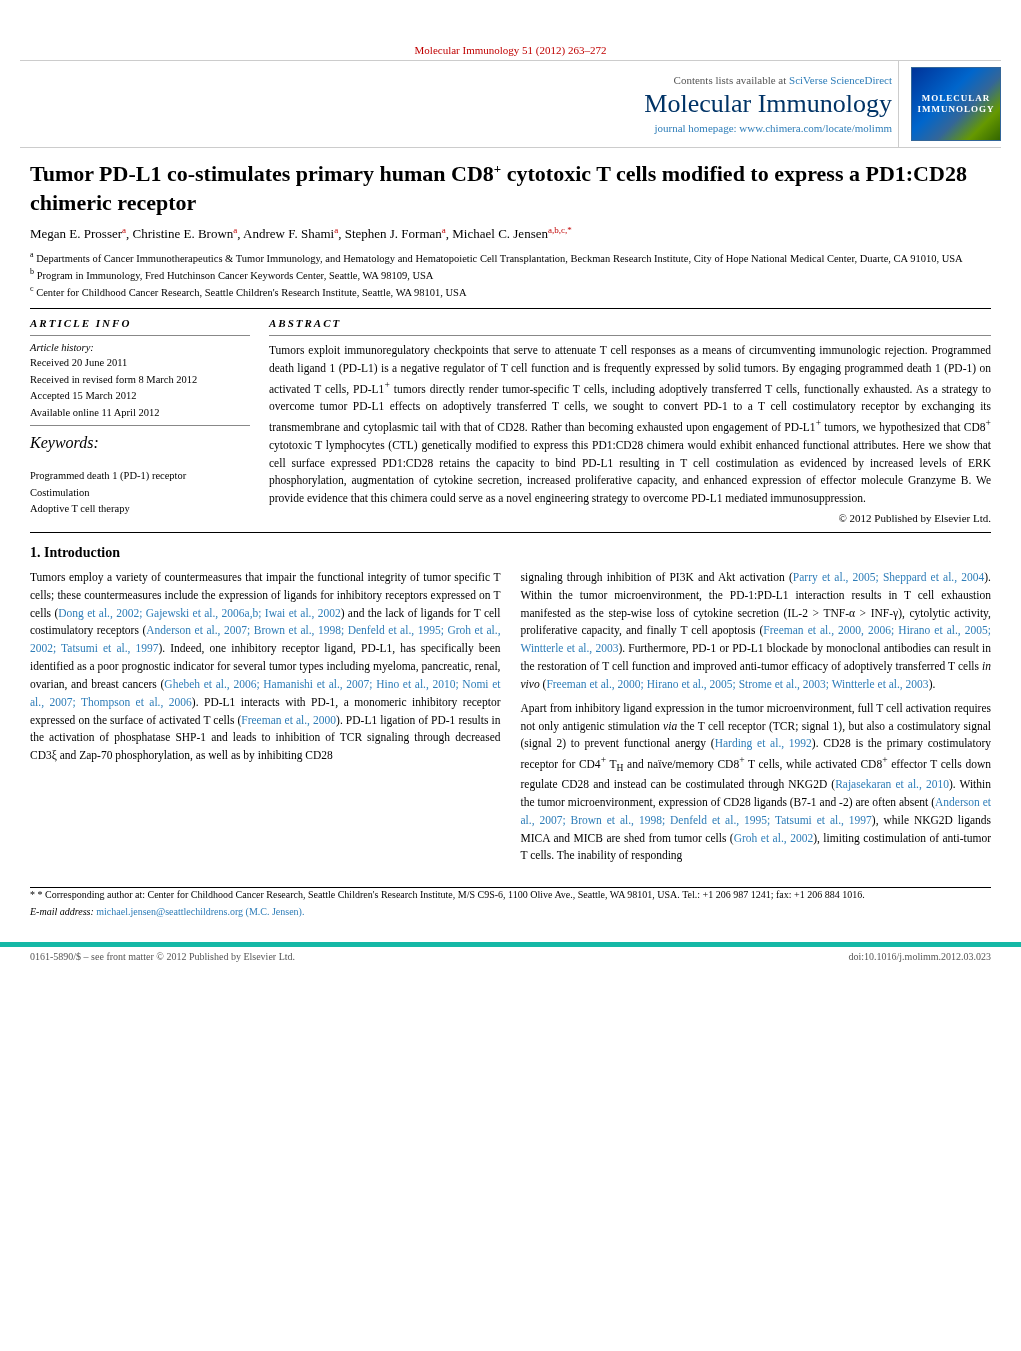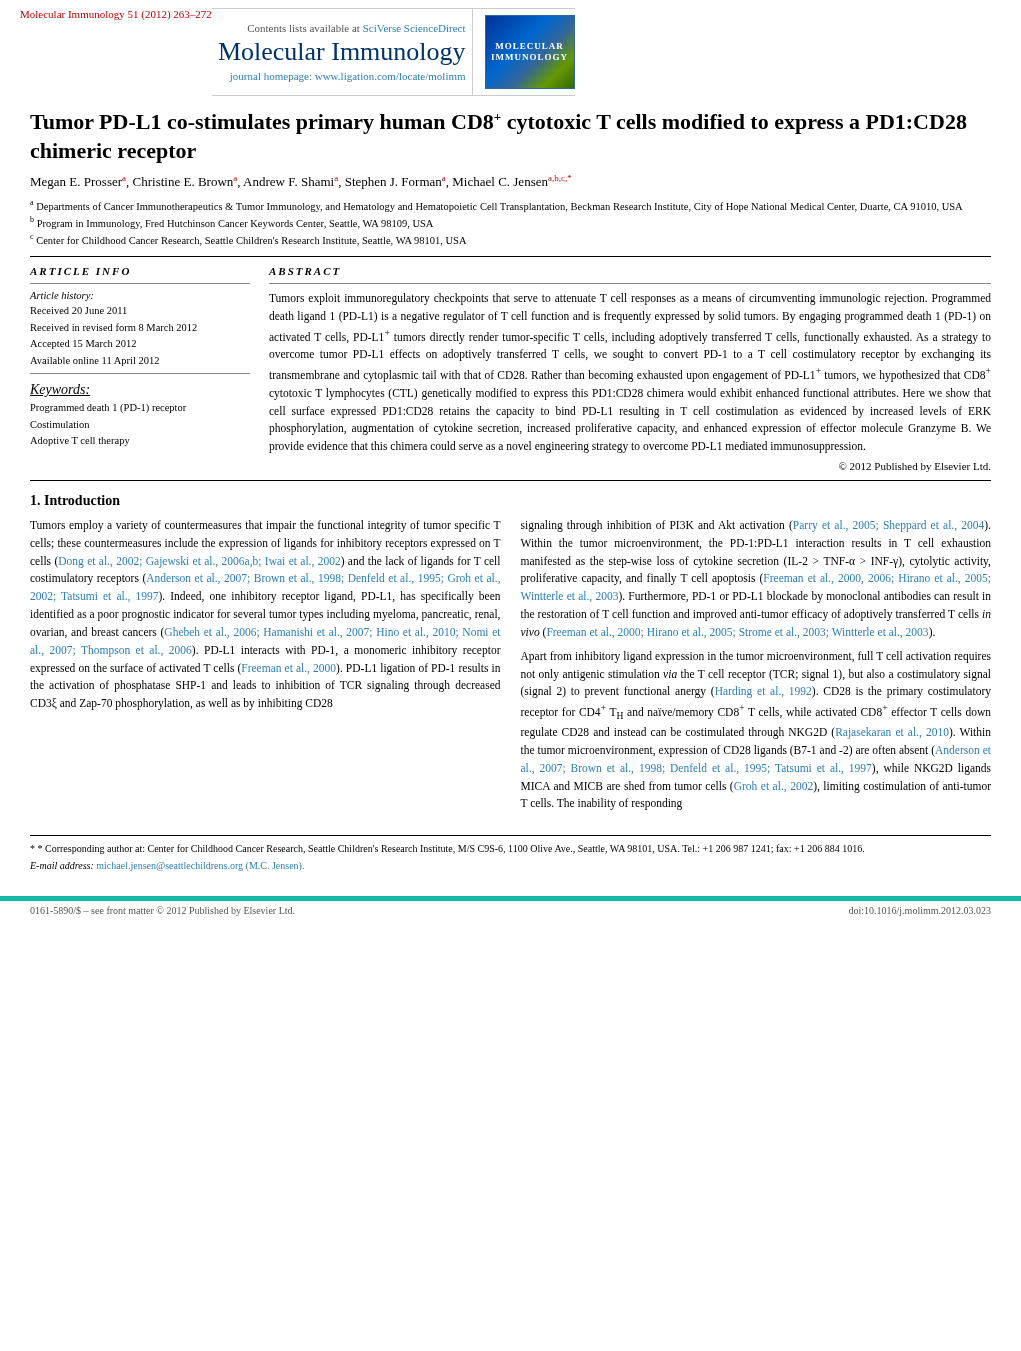--- a/index.html
+++ b/index.html
@@ -13,21 +13,22 @@
     }
     .page-wrapper {
       width: 1021px;
       padding: 0;
       background: #fff;
     }
     
     .journal-header {
       padding: 8px 20px 0 20px;
       display: flex;
-      flex-direction: row;
+      flex-direction: column;
+      margin-top: 36px;
     }
     .journal-top-bar {
       text-align: center;
       font-size: 11px;
       color: #c00000;
       margin-bottom: 4px;
     }
     .journal-meta-row {
       display: flex;
       align-items: stretch;
@@ -172,26 +173,25 @@
       color: #000;
       margin-bottom: 3px;
     }
     .article-history-item {
       font-size: 10.5px;
       color: #000;
       margin-bottom: 2px;
       line-height: 1.4;
     }
     .keywords-label {
-      font-size: 14px;
+      font-size: 16px;
       font-style: italic;
       color: #000;
       margin-top: 8px;
-      margin-bottom: 3px;
-      text-decoration: underline;
+      margin-bottom: 17px;
     }
     .keyword-item {
       font-size: 10.5px;
       color: #000;
       margin-bottom: 2px;
       line-height: 1.4;
     }
     .abstract-text {
       font-size: 11.5px;
       color: #000;
@@ -230,21 +230,20 @@
       font-size: 11.5px;
       line-height: 1.55;
     }
     .body-para a, .ref-link {
       color: #2e7db8;
       text-decoration: none;
     }
     .footnote-section {
       margin-top: 16px;
       border-top: 1px solid #000;
-      padding-top: 6px;
     }
     .footnote-text {
       font-size: 10px;
       color: #000;
       line-height: 1.4;
       margin-bottom: 3px;
     }
     .page-footer {
       margin-top: 10px;
       border-top: 5px solid #14b8a6;
@@ -267,21 +266,21 @@
     </div>
     <div class="journal-meta-row">
       <div class="journal-center">
         <div class="sciverse-text">
           <span>Contents lists available at</span>
           <span class="sciverse-link">SciVerse ScienceDirect</span>
         </div>
         <div class="journal-title-main">Molecular Immunology</div>
         <div class="journal-homepage">
           <span>journal homepage:</span>
-          <span class="sciverse-link">www.ligation.com/locate/molimm</span>
+          <span class="sciverse-link">www.chimera.com/locate/molimm</span>
         </div>
       </div>
       <div class="journal-right">
         <div class="journal-logo-box">
           <div class="logo-text-mol">
             <div>MOLECULAR</div>
             <div>IMMUNOLOGY</div>
           </div>
         </div>
       </div>

